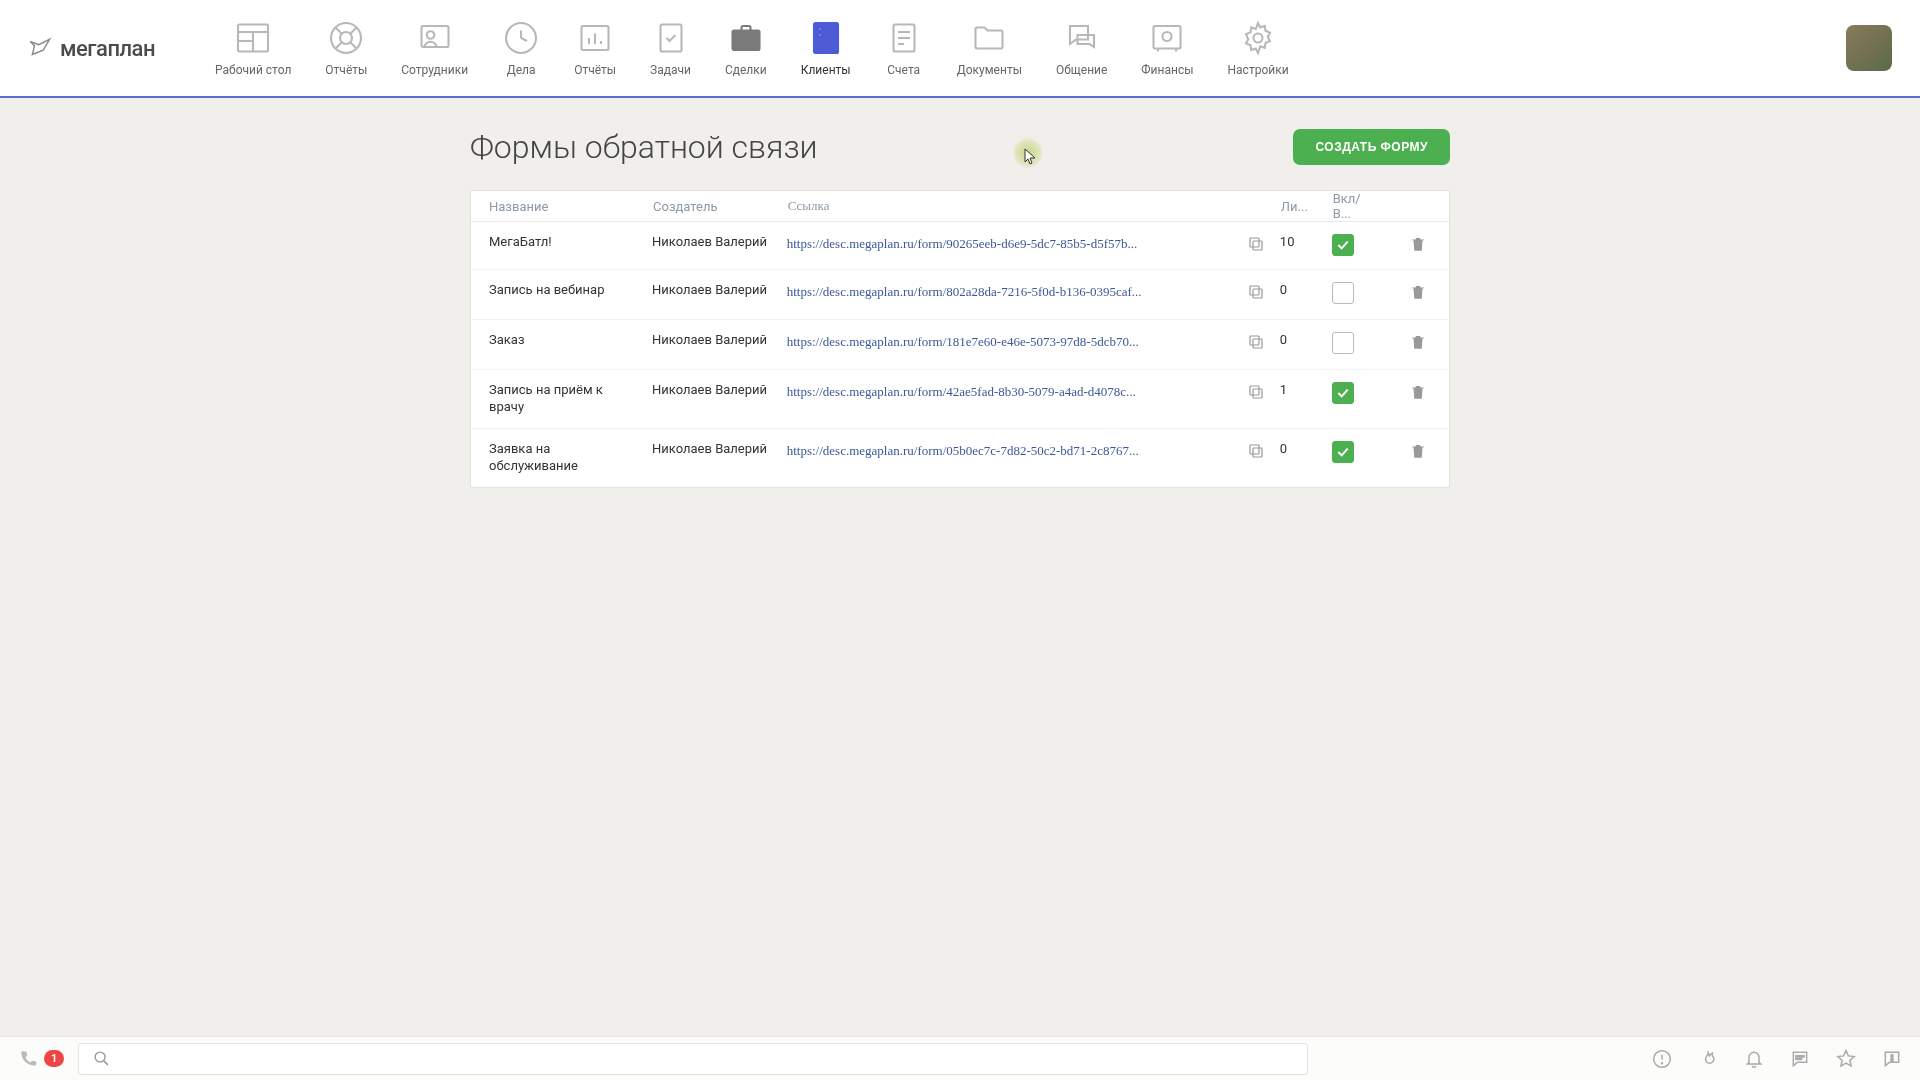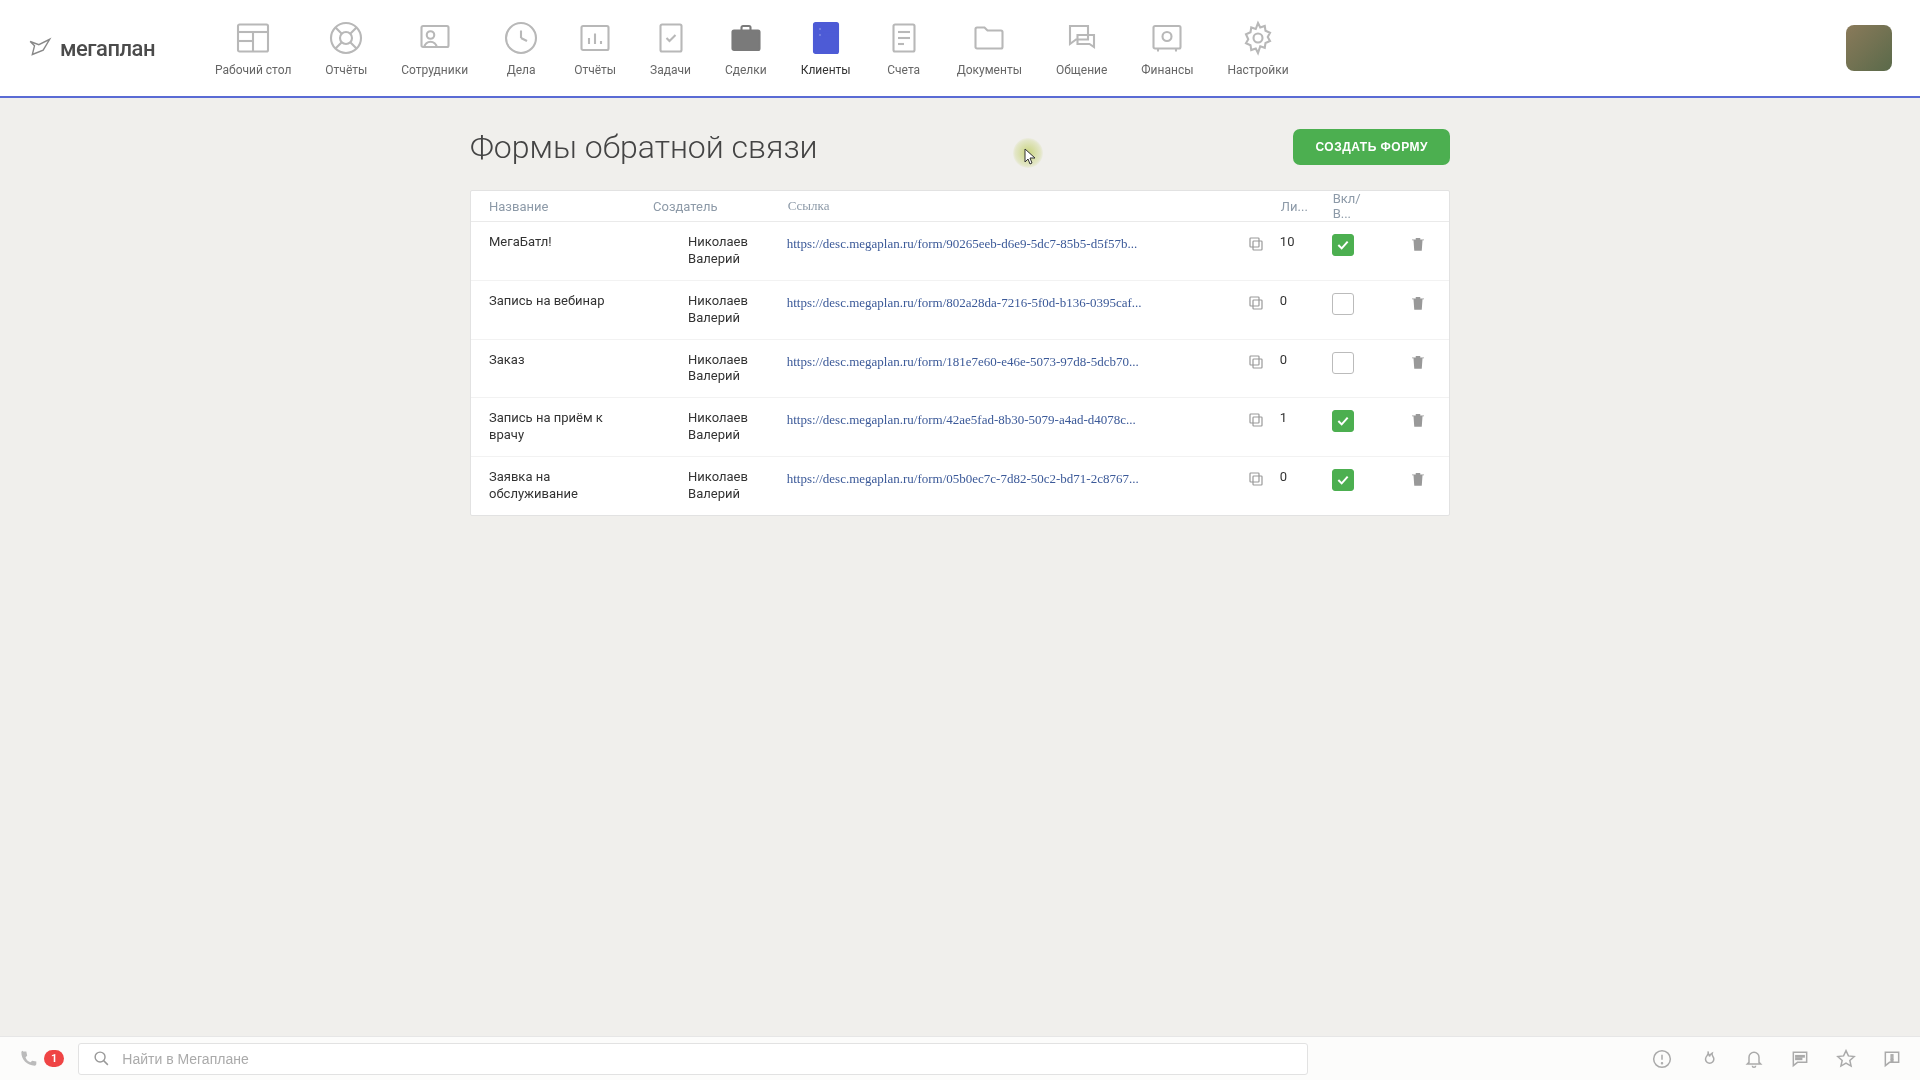--- a/index.html
+++ b/index.html
@@ -59,21 +59,21 @@
 .searchbar { flex:0 0 1230px; background:#fff; border:1px solid #e2e2e2; border-radius:3px; display:flex; align-items:center; padding:0 14px; height:32px; gap:12px; }
 .searchbar svg { width:17px; height:17px; stroke:#999; fill:none; stroke-width:2; }
 .searchbar input { border:none; outline:none; font-size:14px; background:transparent; flex:1; color:#333; }
 .searchbar input::placeholder { color:#aaa; }
 .bottom-icons { display:flex; gap:26px; margin-left:auto; }
 .bottom-icons .bi { cursor:pointer; display:flex; }
 .bottom-icons svg { width:20px; height:20px; stroke:#aaa; fill:none; stroke-width:1.8; }
 
 
 .cell-name { line-height:1.3; }
-.cell-creator { line-height:1.3;margin-left:36px; }
+.cell-creator { line-height:1.3; }
 </style>
 </head>
 <body>
 
 <div class="topbar">
   <div class="logo-wrap">
     <svg width="26" height="26" viewBox="0 0 24 24">
         <path d="M2 6l8 3 10-5-6 10-10 4 2-8z" fill="none" stroke="#888" stroke-width="1.3"></path>
       </svg>
     <span class="logo-text">мегаплан</span>
@@ -392,21 +392,20 @@
     <svg viewBox="0 0 24 24">
         <path d="M6 2c-1 0-2 1-2 2 0 9 7 16 16 16 1 0 2-1 2-2v-3l-5-1-2 2c-3-1-5-3-6-6l2-2-1-5H6z"></path>
       </svg>
     <span class="badge">1</span>
   </div>
   <div class="searchbar">
     <svg viewBox="0 0 24 24">
         <circle cx="10" cy="10" r="7"></circle>
         <line x1="15" y1="15" x2="21" y2="21"></line>
       </svg>
-    <input placeholder="Найти в Мегаплане" style="">
   </div>
   <div class="bottom-icons">
     <div class="bi">
         <svg viewBox="0 0 24 24">
           <circle cx="12" cy="12" r="10"></circle>
           <line x1="12" y1="7" x2="12" y2="13"></line>
           <circle cx="12" cy="17" r=".6" fill="#aaa"></circle>
         </svg>
       </div>
     <div class="bi">

